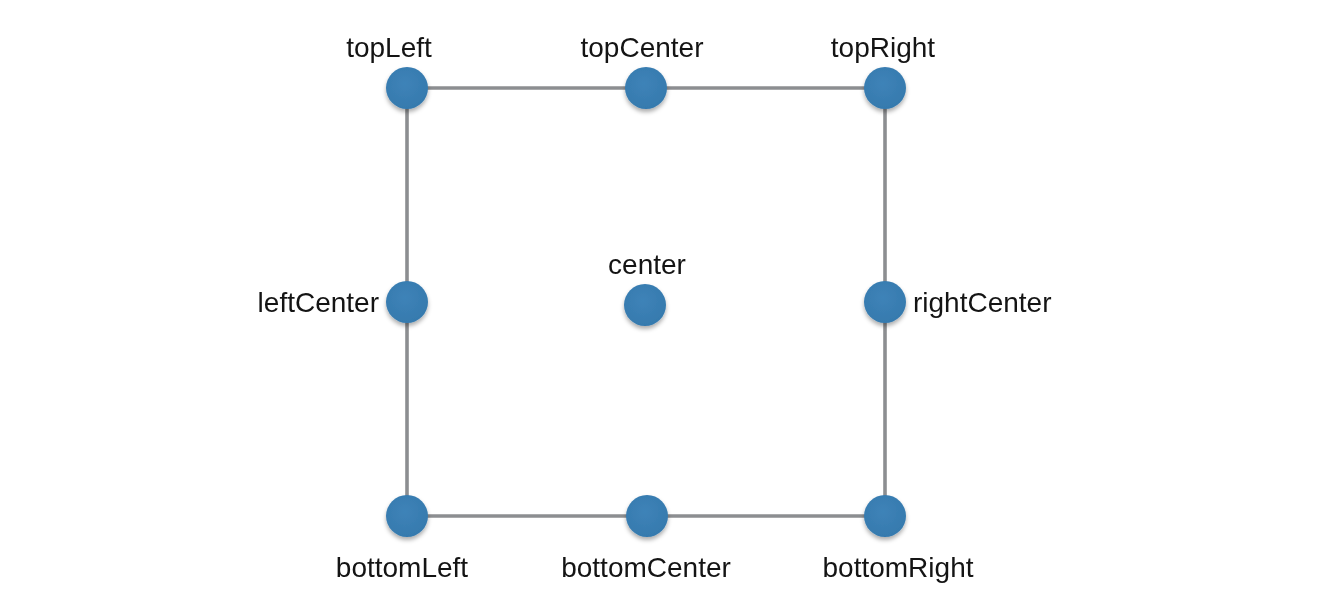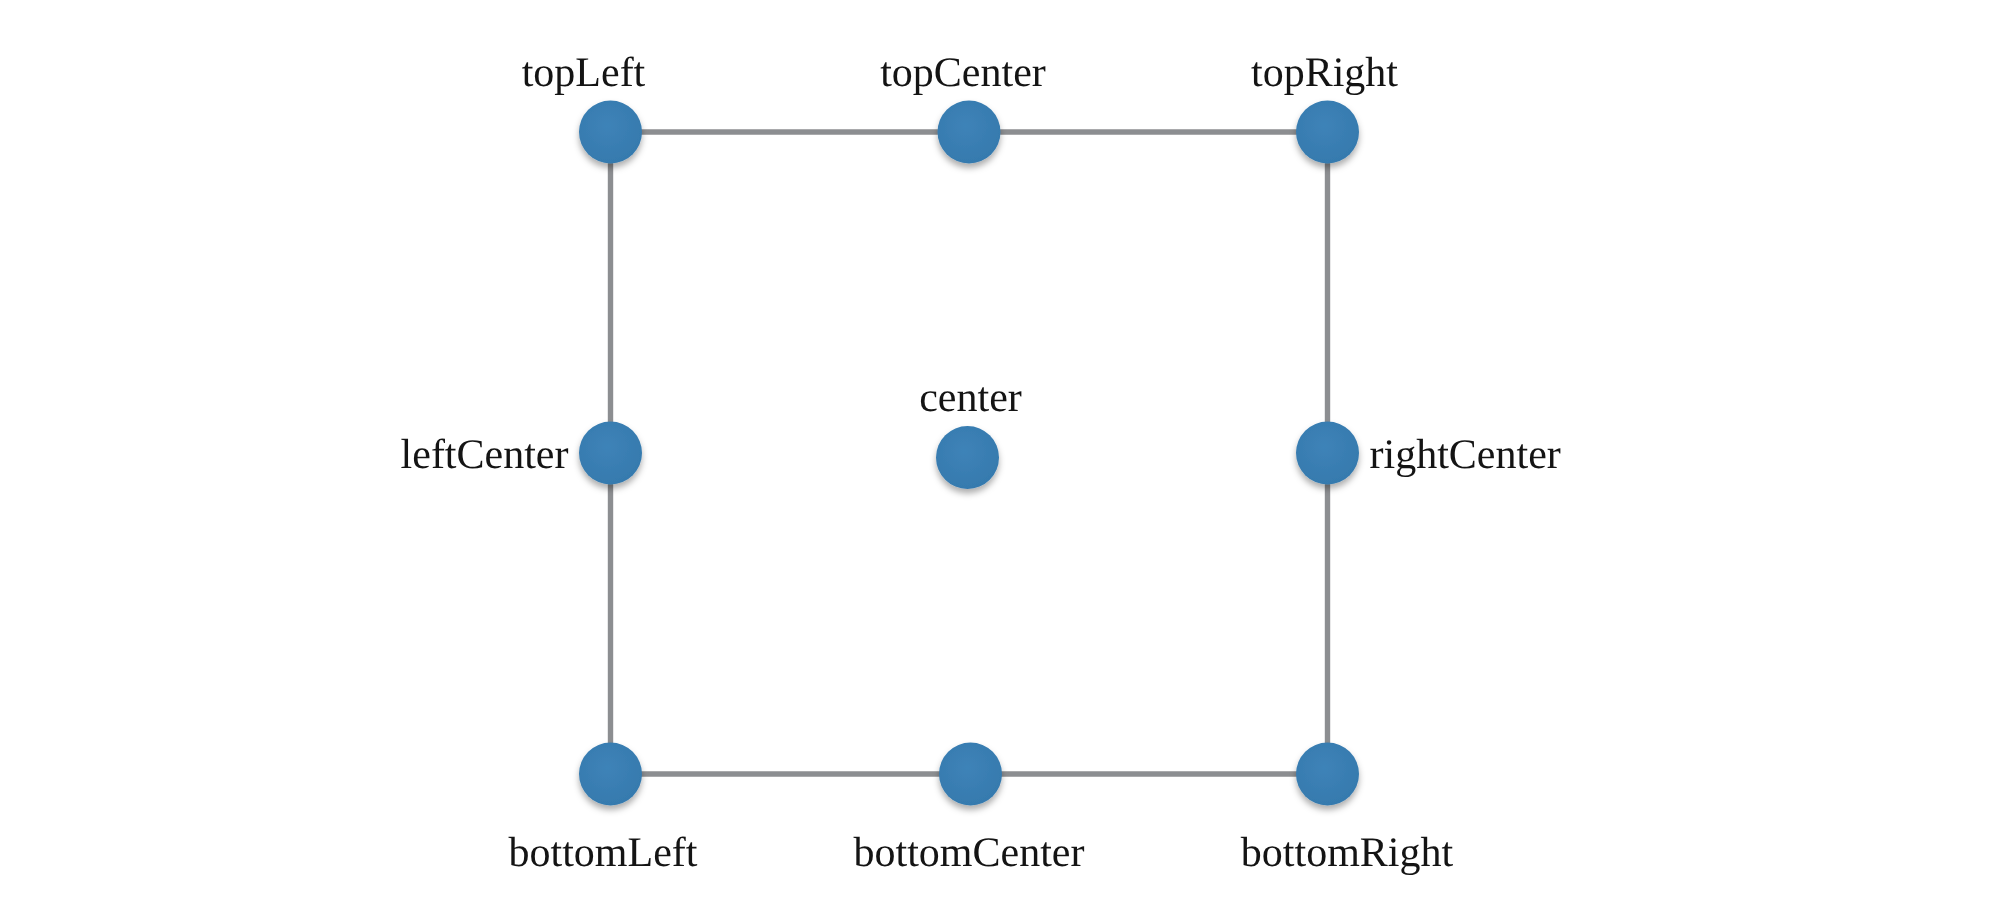--- a/index.html
+++ b/index.html
@@ -6,21 +6,21 @@
     margin: 0;
     padding: 0;
     background: #ffffff;
   }
   #canvas {
     position: relative;
     width: 1340px;
     height: 610px;
     background: #ffffff;
     overflow: hidden;
-    font-family: Liberation Serif, serif;
+    font-family: Liberation Sans, sans-serif;
   }
   #diagram-svg {
     display: block;
     width: 1340px;
     height: 610px;
   }
   .edge-line {
     stroke-linecap: butt;
   }
   .point-label {

